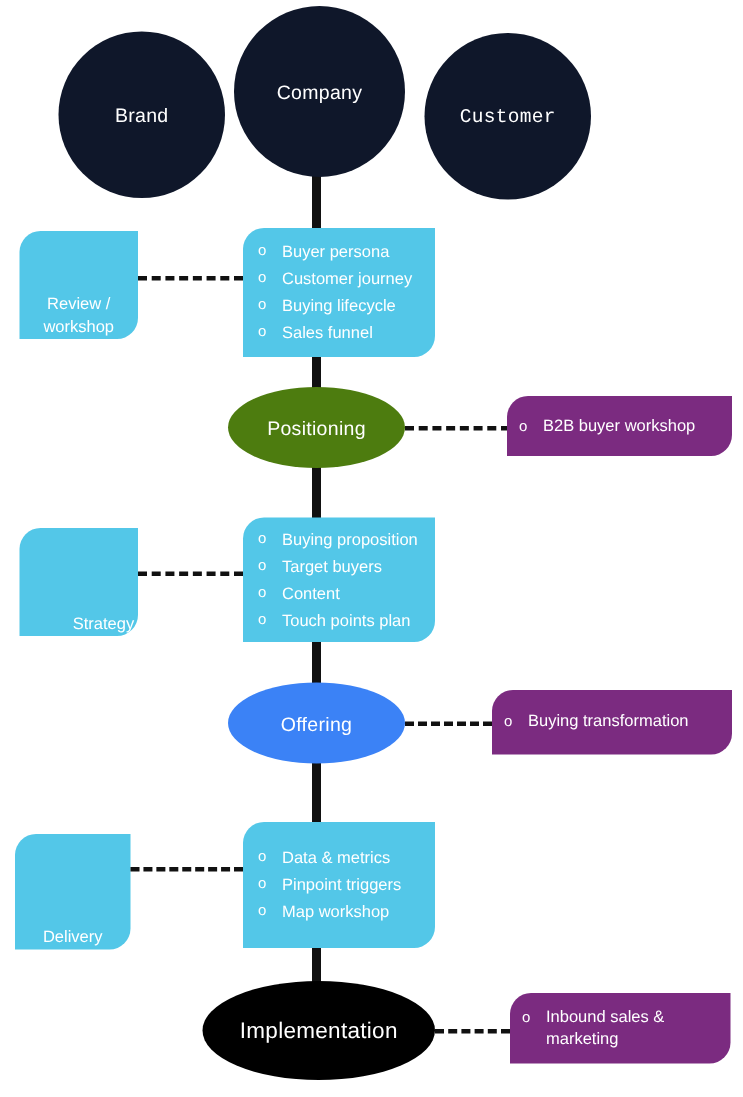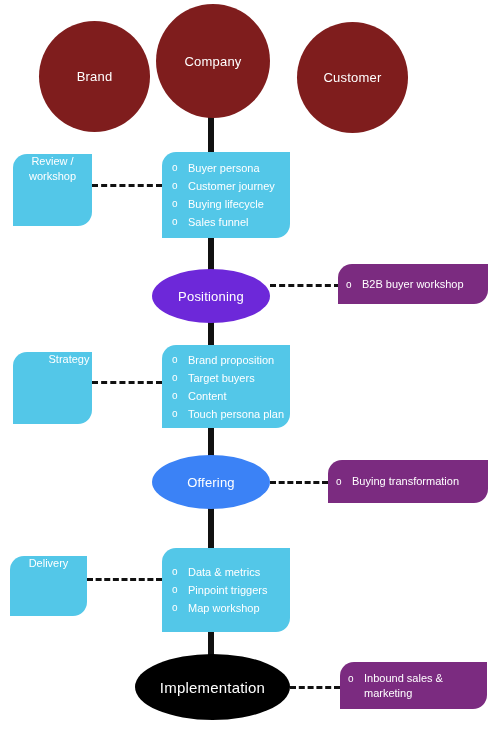--- a/index.html
+++ b/index.html
@@ -17,21 +17,21 @@
     background: #ffffff;
     overflow: hidden;
   }
 
   
   .abs { position: absolute; box-sizing: border-box; }
 
   
   .circle {
     border-radius: 50%;
-    background: #7f1d1d;
+    background: #0f172a;
     display: flex;
     align-items: center;
     justify-content: center;
     color: #ffffff;
     font-size: 13px;
     letter-spacing: .2px;
     text-align: center;
   }
 
   
@@ -43,21 +43,21 @@
     color: #ffffff;
     font-size: 13px;
     letter-spacing: .2px;
     text-align: center;
   }
 
   
   .leafbox {
     border-radius: 14px 0 14px 0;
     display: flex;
-    align-items: flex-start;
+    align-items: flex-end;
     color: #ffffff;
   }
   .leafbox.center {
     justify-content: center;
     text-align: center;
     font-size: 11px;
     line-height: 15px;
     padding: 0 6px;
   }
 
@@ -122,21 +122,21 @@
   <div class="abs spine" style="left:208px; top:626px; height:40px;"></div>
 
   <div class="abs circle" style="left:39px; top:21px; width:111px; height:111px;">
     <span>Brand</span>
   </div>
 
   <div class="abs circle" style="left:156px; top:4px; width:114px; height:114px;">
     <span>Company</span>
   </div>
 
-  <div class="abs circle" style="left:297px; top:22px; width:111px; height:111px;">
+  <div class="abs circle" style="left:283px; top:22px; width:111px; height:111px;font-family:Liberation Mono, monospace;">
     <span>Customer</span>
   </div>
 
   <div class="abs leafbox side-blue center" style="left:13px; top:154px; width:79px; height:72px;">
     <span>Review / workshop</span>
   </div>
 
   <div class="abs dash" style="left:92px; top:184px; width:70px;"></div>
 
   <div class="abs list-panel" style="left:162px; top:152px; width:128px; height:86px;">
@@ -151,21 +151,21 @@
     <div class="row">
       <span class="bullet">o</span>
       <span class="rowtext">Buying lifecycle</span>
     </div>
     <div class="row">
       <span class="bullet">o</span>
       <span class="rowtext">Sales funnel</span>
     </div>
   </div>
 
-  <div class="abs ellipse" style="left:152px; top:269px; width:118px; height:54px; background:#6d28d9;">
+  <div class="abs ellipse" style="left:152px; top:258px; width:118px; height:54px; background:#4d7c0f;">
     <span>Positioning</span>
   </div>
 
   <div class="abs dash" style="left:270px; top:284px; width:70px;"></div>
 
   <div class="abs leafbox purple listy" style="left:338px; top:264px; width:150px; height:40px;">
     <div class="row">
       <span class="bullet">o</span>
       <span class="rowtext">B2B buyer workshop</span>
     </div>
@@ -173,50 +173,50 @@
 
   <div class="abs leafbox side-blue center" style="left:13px; top:352px; width:79px; height:72px;padding-left:39px;">
     <span>Strategy</span>
   </div>
 
   <div class="abs dash" style="left:92px; top:381px; width:70px;"></div>
 
   <div class="abs list-panel" style="left:162px; top:345px; width:128px; height:83px;">
     <div class="row">
       <span class="bullet">o</span>
-      <span class="rowtext">Brand proposition</span>
+      <span class="rowtext">Buying proposition</span>
     </div>
     <div class="row">
       <span class="bullet">o</span>
       <span class="rowtext">Target buyers</span>
     </div>
     <div class="row">
       <span class="bullet">o</span>
       <span class="rowtext">Content</span>
     </div>
     <div class="row">
       <span class="bullet">o</span>
-      <span class="rowtext">Touch persona plan</span>
+      <span class="rowtext">Touch points plan</span>
     </div>
   </div>
 
   <div class="abs ellipse" style="left:152px; top:455px; width:118px; height:54px; background:#3b82f6;">
     <span>Offering</span>
   </div>
 
   <div class="abs dash" style="left:270px; top:481px; width:58px;"></div>
 
   <div class="abs leafbox purple listy" style="left:328px; top:460px; width:160px; height:43px;">
     <div class="row">
       <span class="bullet">o</span>
       <span class="rowtext">Buying transformation</span>
     </div>
   </div>
 
-  <div class="abs leafbox side-blue center" style="left:10px; top:556px; width:77px; height:60px;">
+  <div class="abs leafbox side-blue center" style="left:10px; top:556px; width:77px; height:77px;">
     <span>Delivery</span>
   </div>
 
   <div class="abs dash" style="left:87px; top:578px; width:75px;"></div>
 
   <div class="abs list-panel" style="left:162px; top:548px; width:128px; height:84px;">
     <div class="row">
       <span class="bullet">o</span>
       <span class="rowtext">Data &amp; metrics</span>
     </div>

